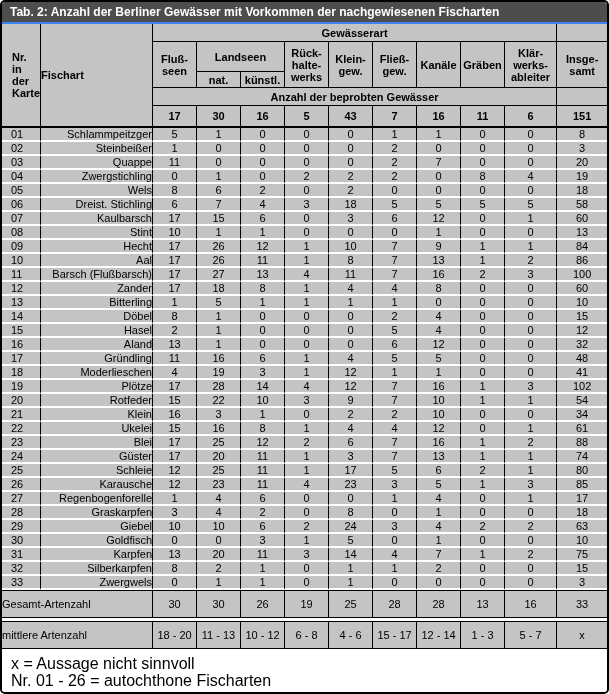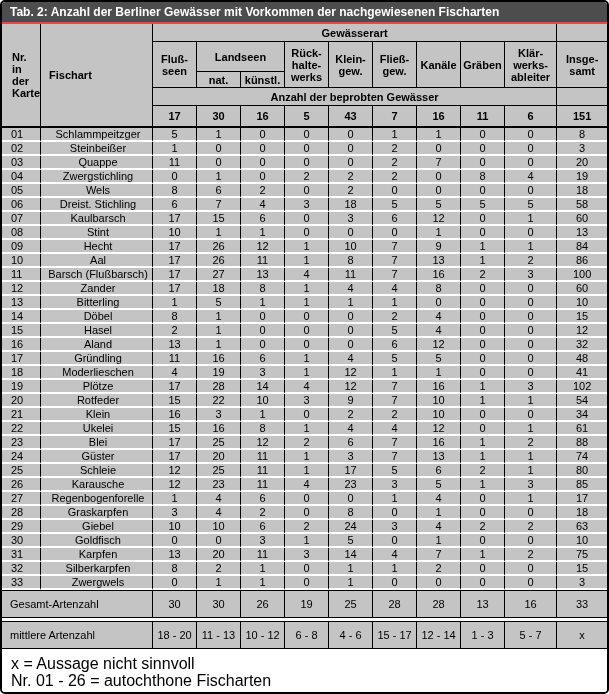--- a/index.html
+++ b/index.html
@@ -9,21 +9,21 @@
     border:2px solid #000;
     border-radius:5px;
     overflow:hidden;
     background:#fff;
     font-family:"Liberation Sans", sans-serif;
     position:relative;
   }
   .titlebar {
     height:22px;
     background:#4d4d4d;
-    border-bottom:2px solid #ef4444;
+    border-bottom:2px solid #3b82f6;
     color:#fff;
     font-weight:bold;
     font-size:12px;
     line-height:21px;
     padding-left:8px;
     white-space:nowrap;
   }
   table.grid {
     width:605px;
     table-layout:fixed;
@@ -31,30 +31,30 @@
     border-spacing:0;
     background:#c4c4c4;
     font-size:11px;
     color:#000;
   }
   td { padding:0; vertical-align:middle; text-align:center; overflow:hidden; line-height:12px; }
   .bl  { border-left:1px solid #000; }
   .bb  { border-bottom:1px solid #000; }
   .bb2 { border-bottom:2px solid #000; }
   .hdr { font-weight:bold; white-space:pre-line; }
-  .left { text-align:left; padding-left:8px; }
+  .left { text-align:left; }
   .pl6 { padding-left:10px; }
   tr.h18 { height:18px; }
   tr.h30 { height:30px; }
   tr.h16 { height:16px; }
   tr.h22 { height:22px; }
   tbody tr { height:14px; }
   tbody td { border-bottom:2px solid #fff; }
   tbody td.nr { text-align:left; padding-left:9px; }
-  tbody td.fish { text-align:center; padding-left:3px; }
+  tbody td.fish { text-align:right; padding-left:3px; }
   tr.ftr { height:28px; }
   tr.ftr td { border-top:1px solid #000; border-bottom:1px solid #000; line-height:18px; }
   tr.spacer { height:3px; }
   tr.spacer td { background:#fff; height:3px; border:none; }
   .notes {
     background:#fff;
     height:55px;
     padding:9px 0 0 9px;
     font-size:16px;
     color:#000;

